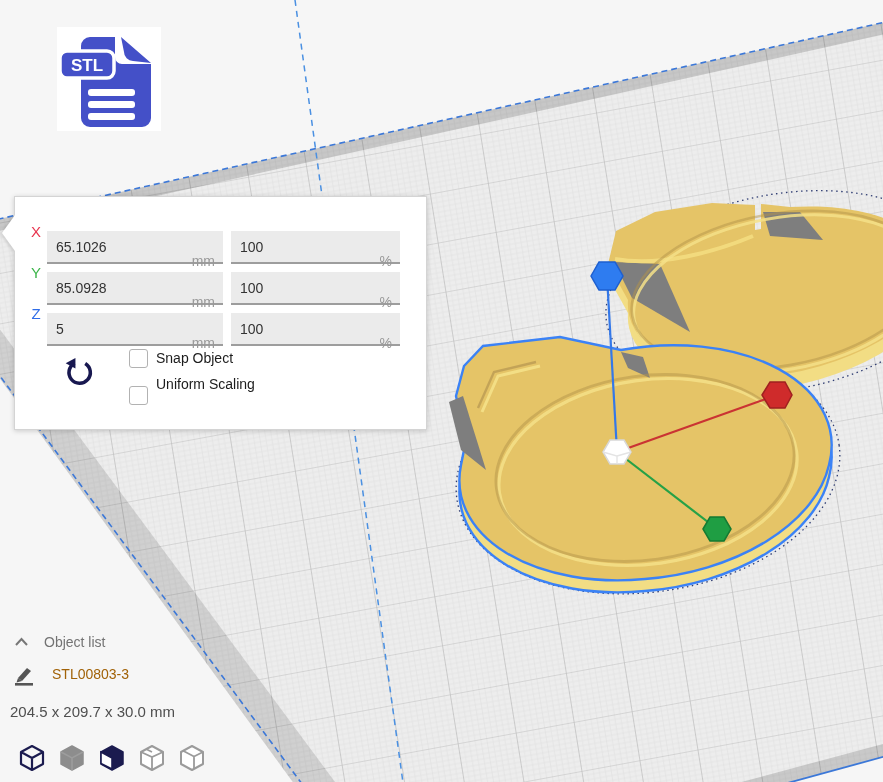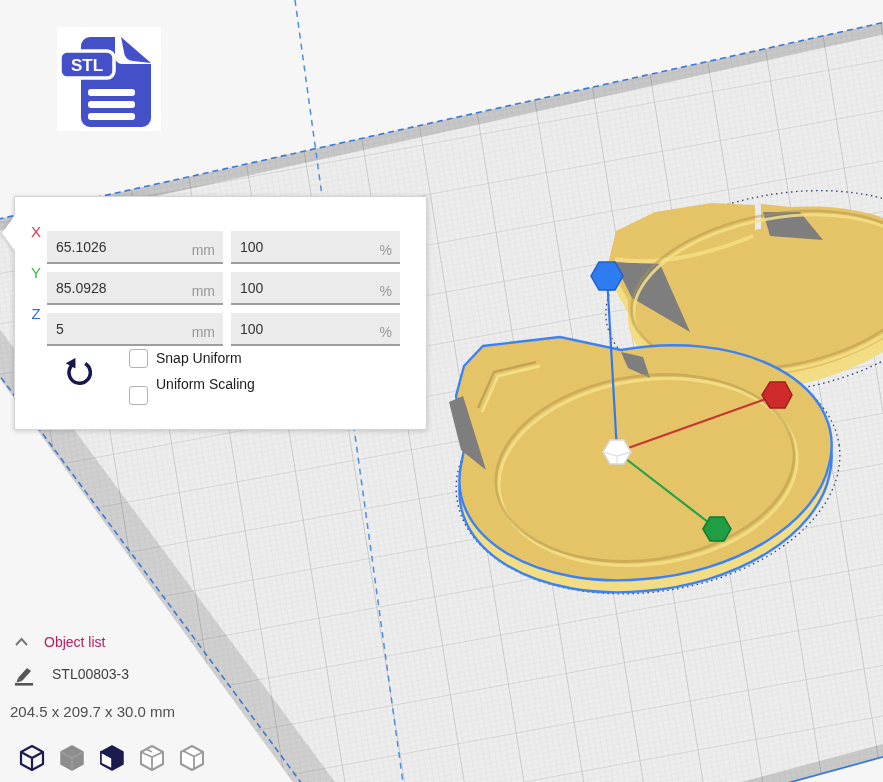--- a/index.html
+++ b/index.html
@@ -12,33 +12,33 @@
   .scale-panel::before{content:'';position:absolute;left:-13px;top:18px;width:0;height:0;
     border-top:18px solid transparent;border-bottom:18px solid transparent;border-right:13px solid #fff;
     filter:drop-shadow(-2px 1px 1px rgba(0,0,0,.10));}
   .srow{position:absolute;left:0;width:100%;height:33px;}
   .axis{position:absolute;left:13px;top:0;width:16px;text-align:center;line-height:33px;font-size:15px;}
   .ax-x{color:#e8354f;} .ax-y{color:#3cb54a;} .ax-z{color:#2e6ce8;}
   .field{position:absolute;top:0;height:33px;background:#ebebeb;border-bottom:2px solid #9d9d9d;box-sizing:border-box;margin-top:16px;}
   .f1{left:32px;width:176px;} .f2{left:216px;width:169px;}
   .field input{position:absolute;left:0;top:0;width:100%;height:100%;border:none;background:transparent;
     font-family:"Liberation Sans",sans-serif;font-size:14px;color:#333;padding:0 30px 0 9px;box-sizing:border-box;outline:none;}
-  .unit{position:absolute;right:8px;top:4px;line-height:31px;font-size:14px;color:#999;}
+  .unit{position:absolute;right:8px;top:15px;line-height:31px;font-size:14px;color:#999;}
   .reset-btn{position:absolute;left:48px;top:160px;width:32px;height:32px;cursor:pointer;background:none;border:none;padding:0;}
   .cbx{position:absolute;left:114px;width:19px;height:19px;background:#fff;border:1px solid #b2b2b2;border-radius:3px;box-sizing:border-box;}
   .cbx-label{position:absolute;left:141px;font-size:14px;color:#1c1c1c;}
 
   
   .file-icon{position:absolute;left:57px;top:27px;width:104px;height:104px;background:#fff;}
 
   
   .ol-header-chevron{position:absolute;left:14px;top:636px;}
-  .ol-header{position:absolute;left:44px;top:634px;font-size:14px;color:#be185d;}
+  .ol-header{position:absolute;left:44px;top:634px;font-size:14px;color:#737373;}
   .ol-item-icon{position:absolute;left:13px;top:665px;}
-  .ol-item{position:absolute;left:52px;top:666px;font-size:14px;color:#404040;}
+  .ol-item{position:absolute;left:52px;top:666px;font-size:14px;color:#a16207;}
   .ol-dims{position:absolute;left:10px;top:703px;font-size:15px;color:#4f4f4f;}
 
   
   .viewbar{position:absolute;left:18px;top:744px;height:28px;display:flex;gap:12px;}
   .vbtn{width:28px;height:28px;background:none;border:none;padding:0;cursor:pointer;}
 </style>
 </head>
 <body>
 
 <div class="stage">
@@ -150,21 +150,21 @@
     </div>
 
     <button class="reset-btn">
       <svg width="32" height="32" viewBox="0 0 36 36">
         <path d="M13,7 A12,12 0 1 0 25,7.3" stroke="#181850" stroke-width="4" fill="none"></path>
         <polygon points="14,1 14,13 3,7" fill="#181850"></polygon>
       </svg>
     </button>
 
     <div class="cbx" style="top:152px"></div>
-    <span class="cbx-label" style="top:153px">Snap Uniform</span>
+    <span class="cbx-label" style="top:153px">Snap Object</span>
     <div class="cbx" style="top:189px"></div>
     <span class="cbx-label" style="top:179px">Uniform Scaling</span>
   </div>
 
   <svg class="ol-header-chevron" width="15" height="11" viewBox="0 0 15 11">
     <path d="M2,9 L7.5,3 L13,9" stroke="#777" stroke-width="2" fill="none"></path>
   </svg>
   <span class="ol-header">Object list</span>
 
   <svg class="ol-item-icon" width="23" height="21" viewBox="0 0 23 21">

